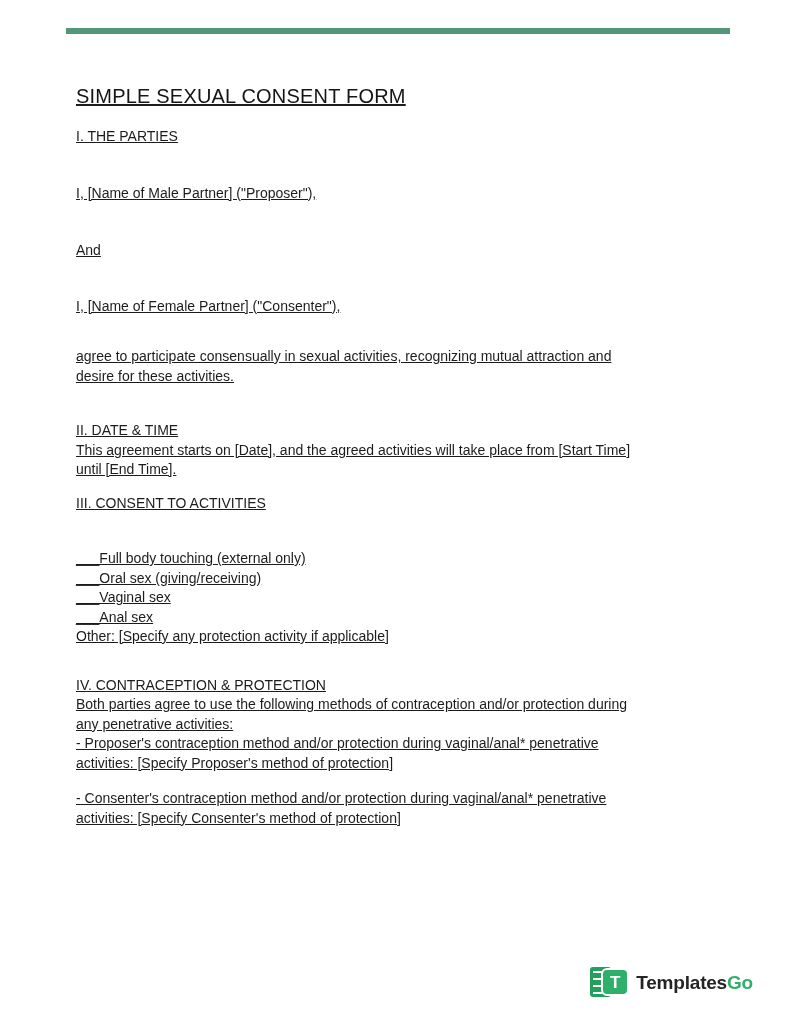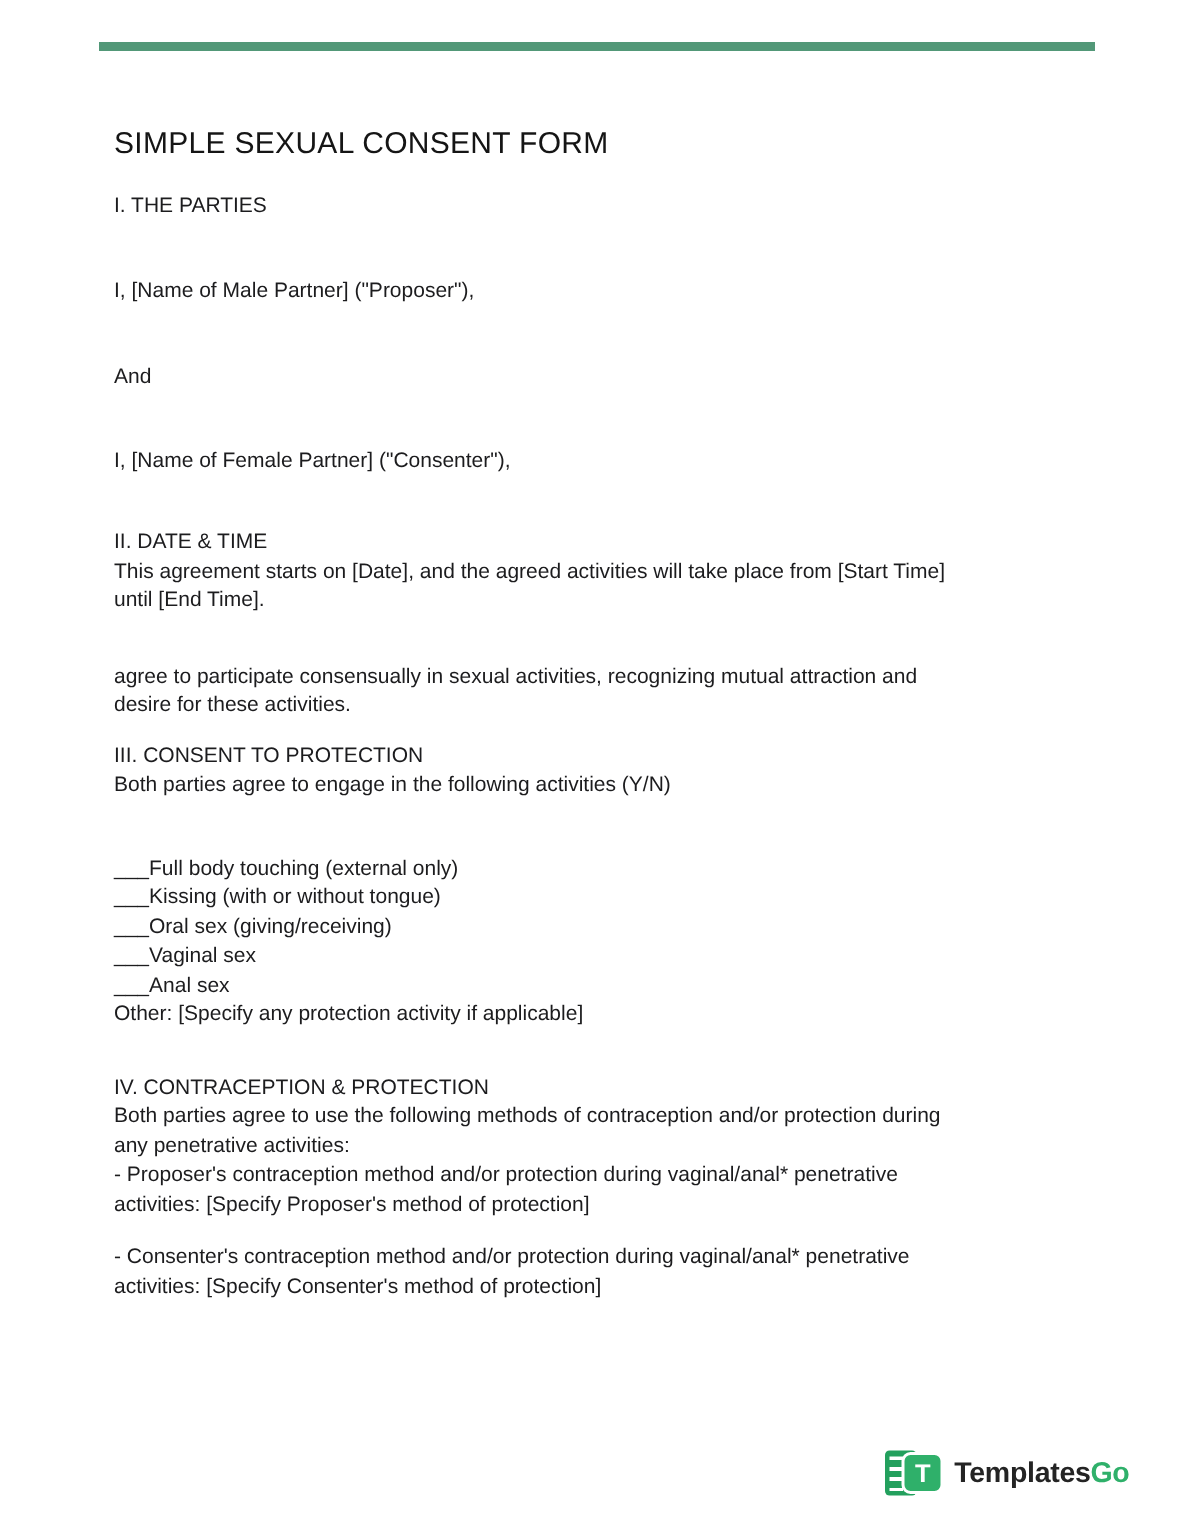--- a/index.html
+++ b/index.html
@@ -20,20 +20,21 @@
     height: 6px;
     background: #529878;
   }
   .content {
     position: absolute;
     left: 76px;
     top: 34px;
     width: 690px;
     font-size: 14px;
     line-height: 19.5px;
+    text-decoration: underline;
   }
   .doc-title {
     margin: 50px 0 0 0;
     font-size: 20px;
     line-height: 24px;
     font-weight: 400;
     letter-spacing: 0.2px;
     color: #151515;
   }
   .blk { margin: 0; }
@@ -129,37 +130,35 @@
     <h1 class="doc-title">SIMPLE SEXUAL CONSENT FORM</h1>
 
     <div class="blk heading m-parties-h">I. THE PARTIES</div>
 
     <div class="blk m-proposer">I, [Name of Male Partner] ("Proposer"),</div>
 
     <div class="blk m-and">And</div>
 
     <div class="blk m-consenter">I, [Name of Female Partner] ("Consenter"),</div>
 
+    <div class="blk multiline m-agree">agree to participate consensually in sexual activities, recognizing mutual attraction and
+desire for these activities.</div>
+
     <div class="blk m-sec2">
       <div class="heading">II. DATE &amp; TIME</div>
       <div class="multiline">This agreement starts on [Date], and the agreed activities will take place from [Start Time]
 until [End Time].</div>
     </div>
 
-    <div class="blk multiline m-agree">agree to participate consensually in sexual activities, recognizing mutual attraction and
-desire for these activities.</div>
-
     <div class="blk m-sec3">
-      <div class="heading">III. CONSENT TO PROTECTION</div>
-      <div>Both parties agree to engage in the following activities (Y/N)</div>
+      <div class="heading">III. CONSENT TO ACTIVITIES</div>
     </div>
 
     <div class="blk m-activities">
       <div class="activity-line">___Full body touching (external only)</div>
-      <div class="activity-line">___Kissing (with or without tongue)</div>
       <div class="activity-line">___Oral sex (giving/receiving)</div>
       <div class="activity-line">___Vaginal sex</div>
       <div class="activity-line">___Anal sex</div>
       <div class="activity-line">Other: [Specify any protection activity if applicable]</div>
     </div>
 
     <div class="blk m-sec4">
       <div class="heading">IV. CONTRACEPTION &amp; PROTECTION</div>
       <div class="multiline">Both parties agree to use the following methods of contraception and/or protection during
 any penetrative activities:</div>

